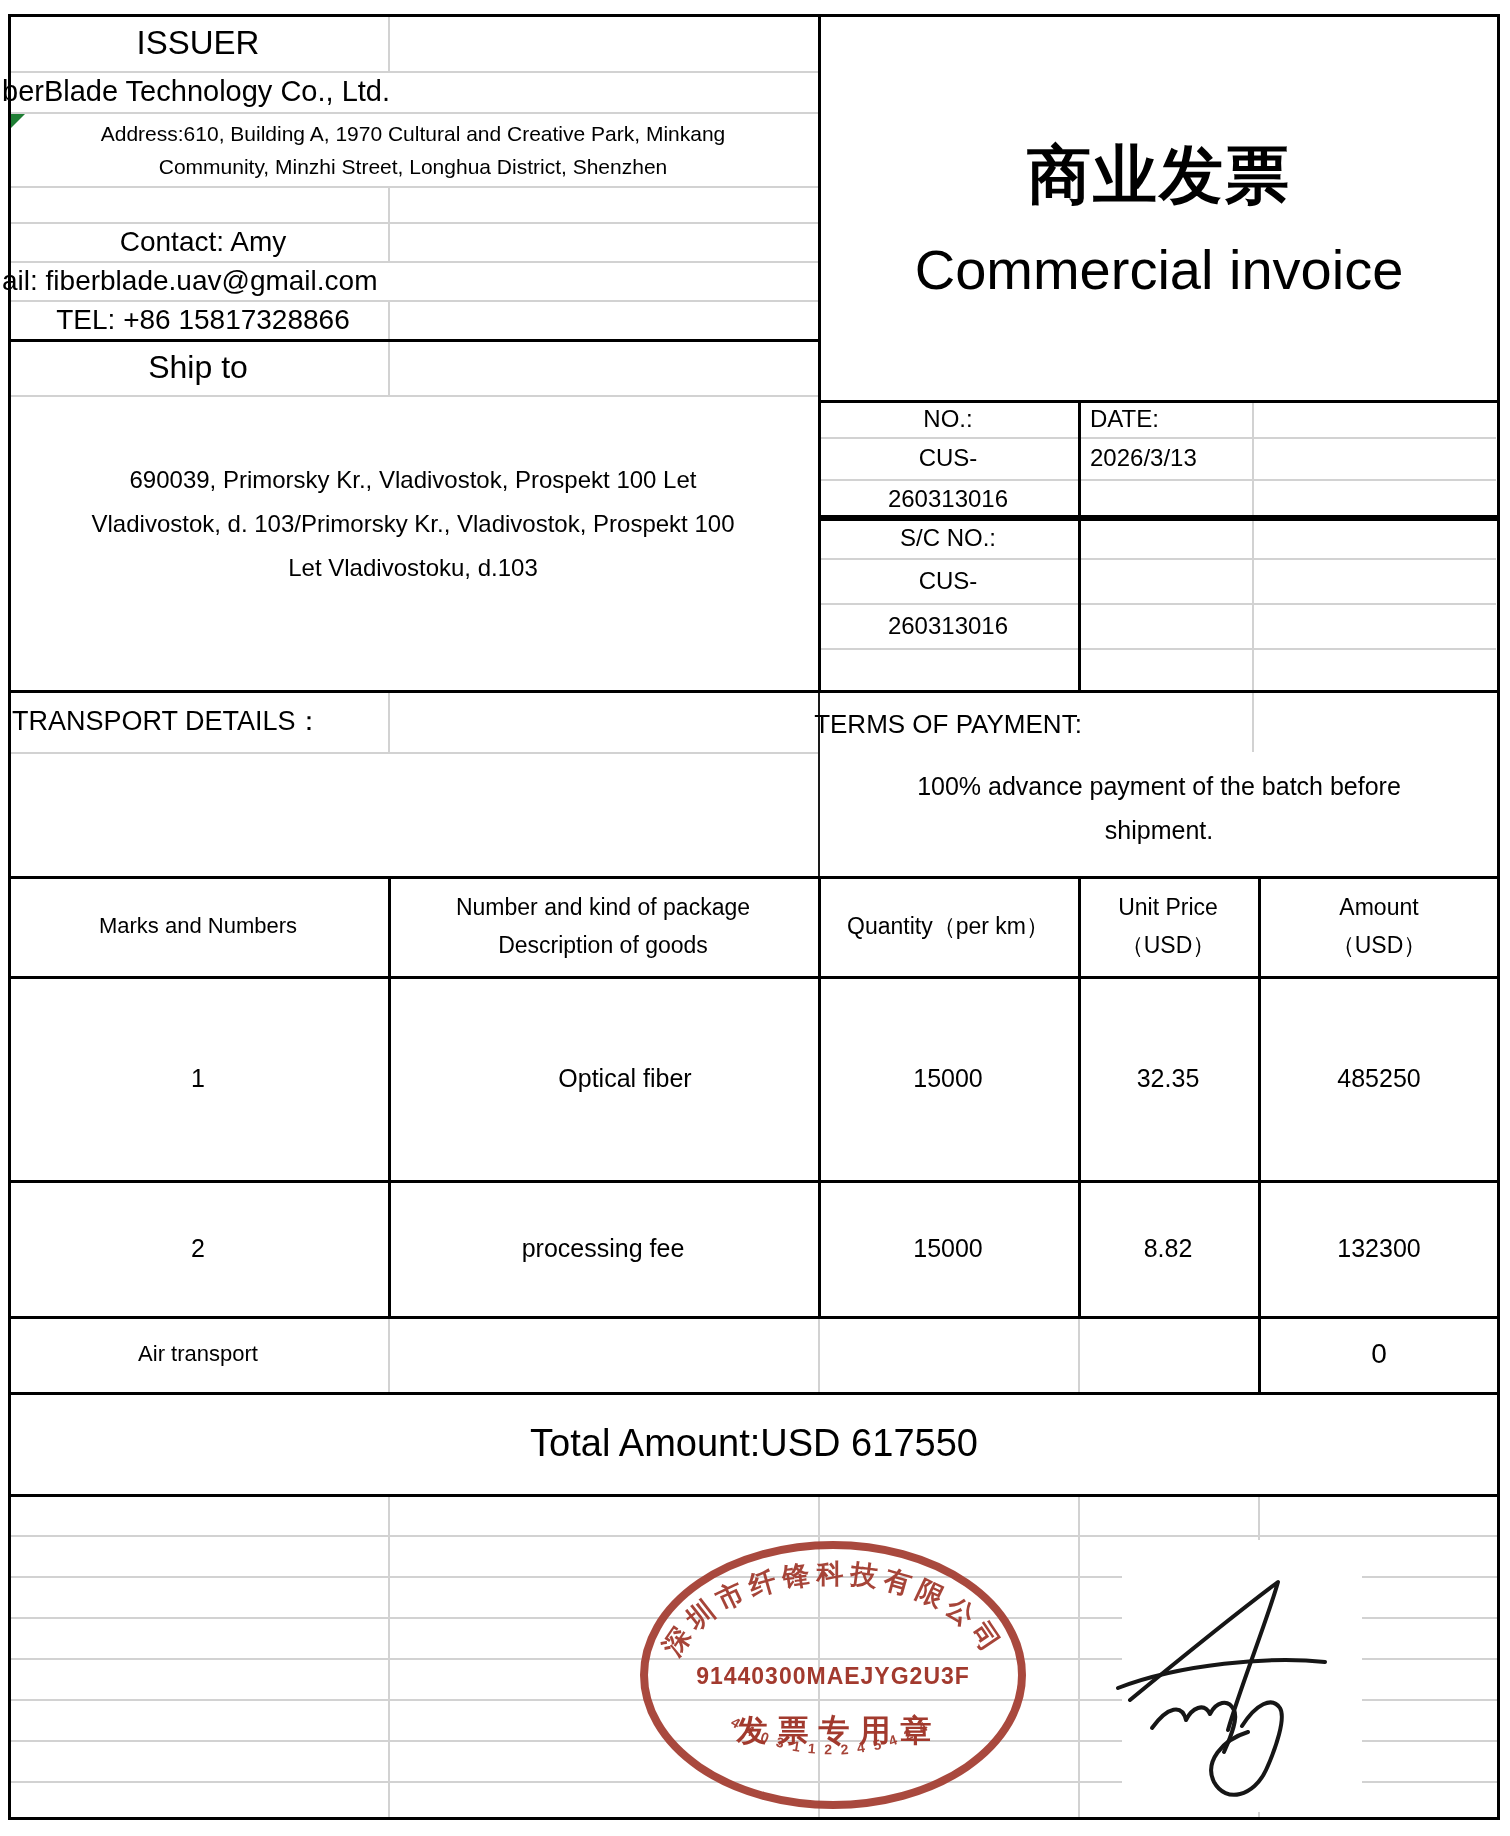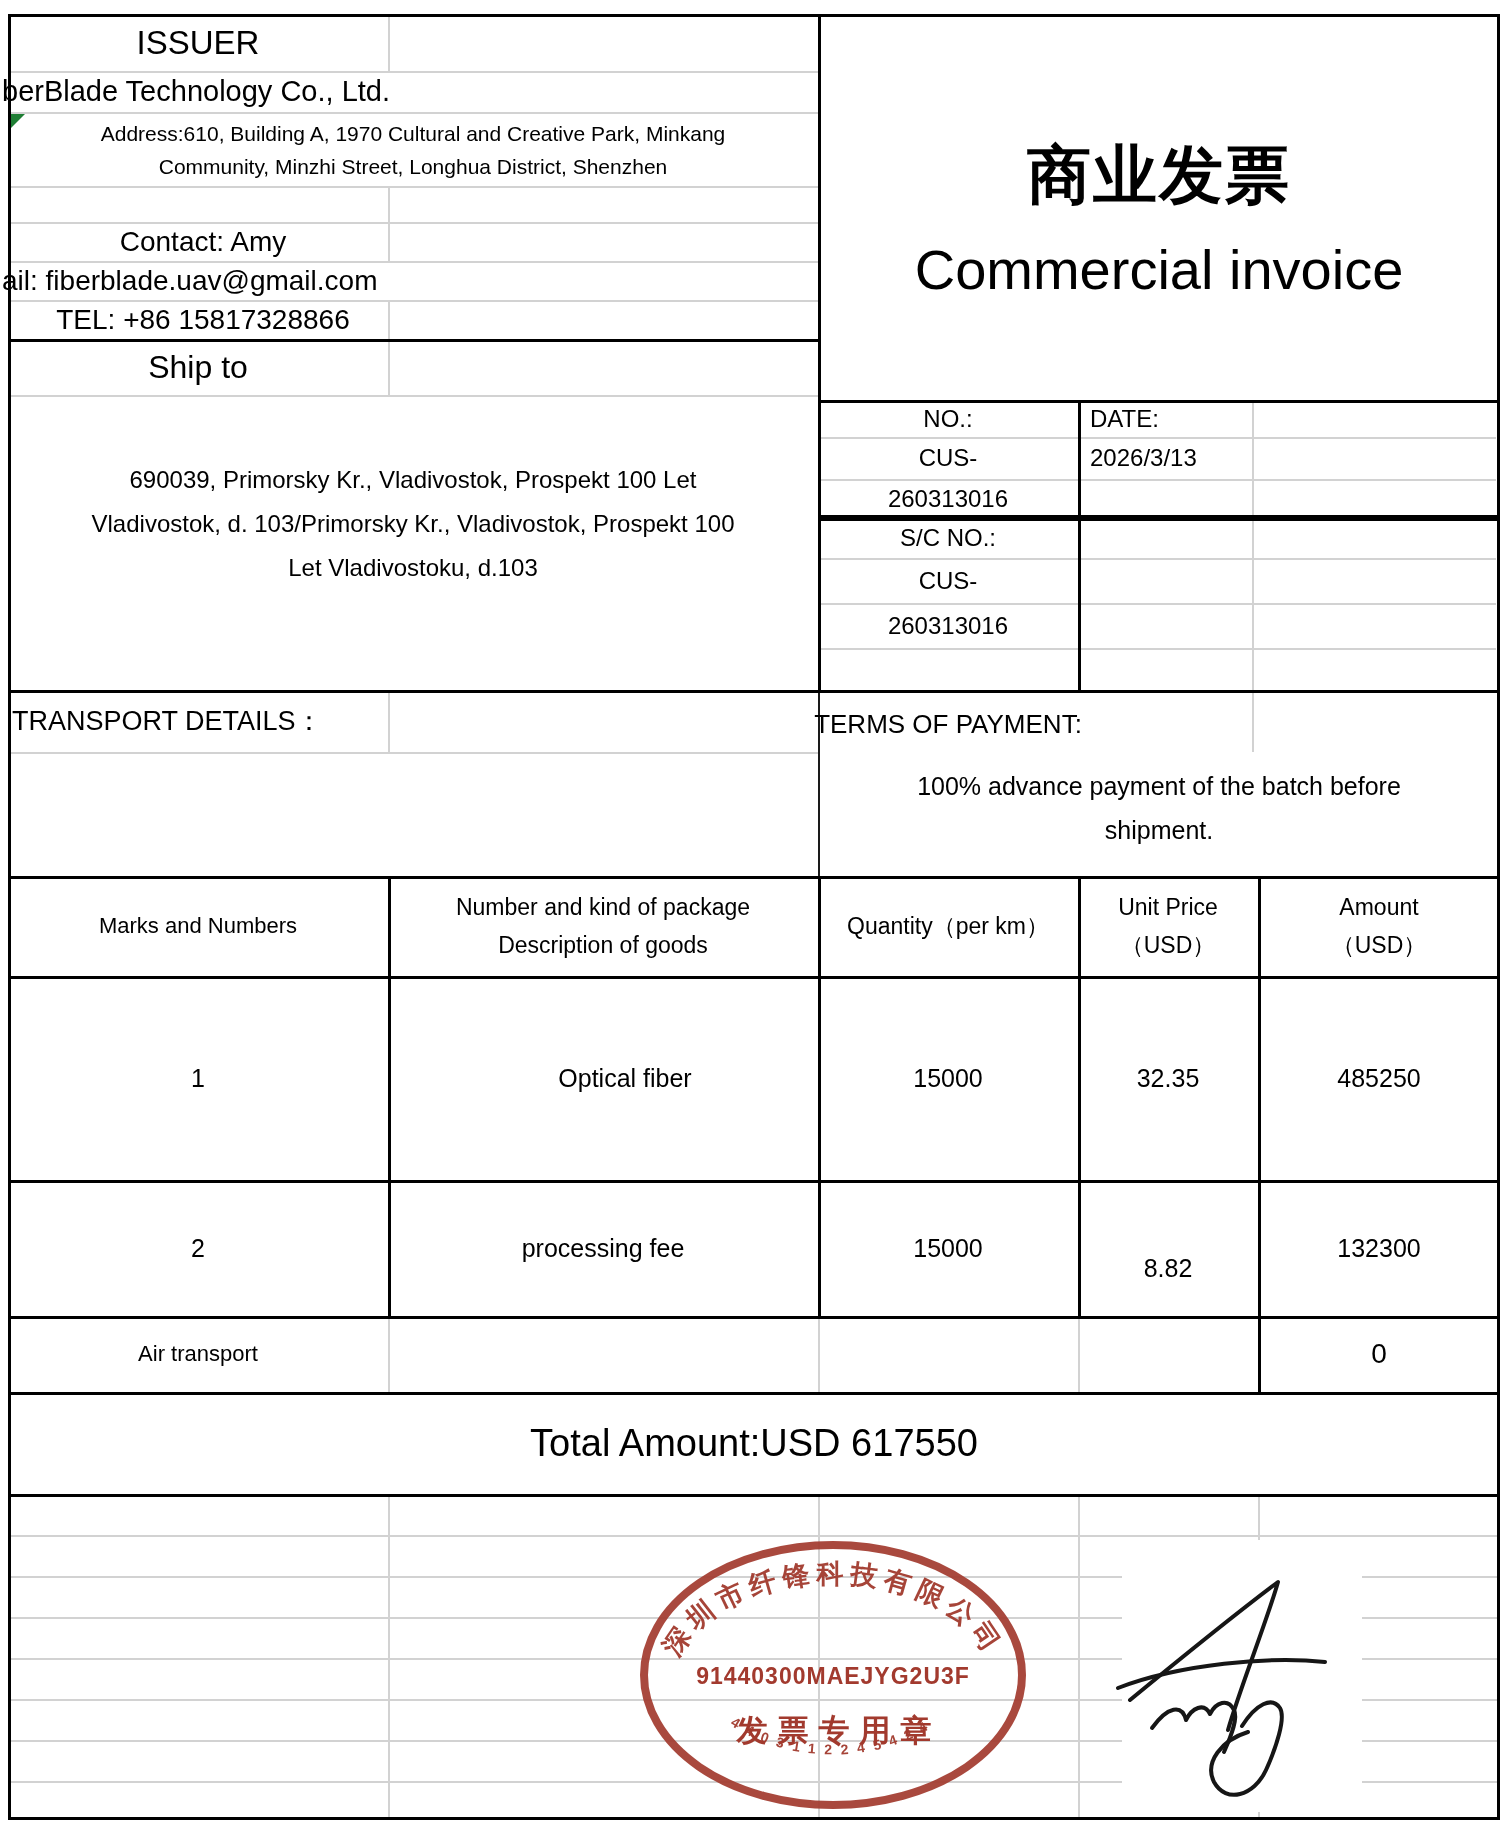--- a/index.html
+++ b/index.html
@@ -116,21 +116,21 @@
 
   <div class="t ctr" style="left:8px;top:976px;width:380px;line-height:204px;font-size:25px;">1</div>
   <div class="t ctr" style="left:398px;top:976px;width:430px;line-height:204px;font-size:25px;margin-left:12px;">Optical fiber</div>
   <div class="t ctr" style="left:818px;top:976px;width:260px;line-height:204px;font-size:25px;">15000</div>
   <div class="t ctr" style="left:1078px;top:976px;width:180px;line-height:204px;font-size:25px;">32.35</div>
   <div class="t ctr" style="left:1258px;top:976px;width:242px;line-height:204px;font-size:25px;">485250</div>
 
   <div class="t ctr" style="left:8px;top:1180px;width:380px;line-height:136px;font-size:25px;">2</div>
   <div class="t ctr" style="left:388px;top:1180px;width:430px;line-height:136px;font-size:25px;">processing fee</div>
   <div class="t ctr" style="left:818px;top:1180px;width:260px;line-height:136px;font-size:25px;">15000</div>
-  <div class="t ctr" style="left:1078px;top:1180px;width:180px;line-height:136px;font-size:25px;margin-top:20px;">8.82</div>
+  <div class="t ctr" style="left:1078px;top:1180px;width:180px;line-height:136px;font-size:25px;">8.82</div>
   <div class="t ctr" style="left:1258px;top:1180px;width:242px;line-height:136px;font-size:25px;">132300</div>
 
   <div class="t ctr" style="left:8px;top:1316px;width:380px;line-height:76px;font-size:22px;">Air transport</div>
   <div class="t ctr" style="left:1258px;top:1316px;width:242px;line-height:76px;font-size:28px;">0</div>
 
   <div class="t ctr red" style="left:8px;top:1392px;width:1492px;line-height:102px;font-size:38px;">Total Amount:USD 617550</div>
 
   <div class="patch" style="left:1122px;top:1540px;width:240px;height:272px;"></div>
 
   <svg style="left:635px;top:1536px;" width="396" height="278" viewBox="0 0 396 278">

